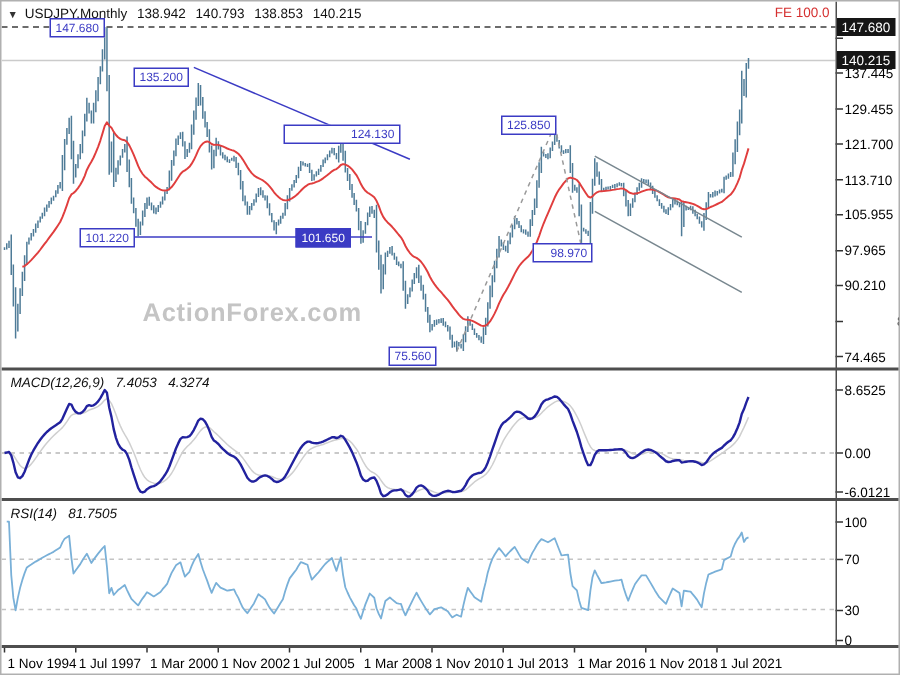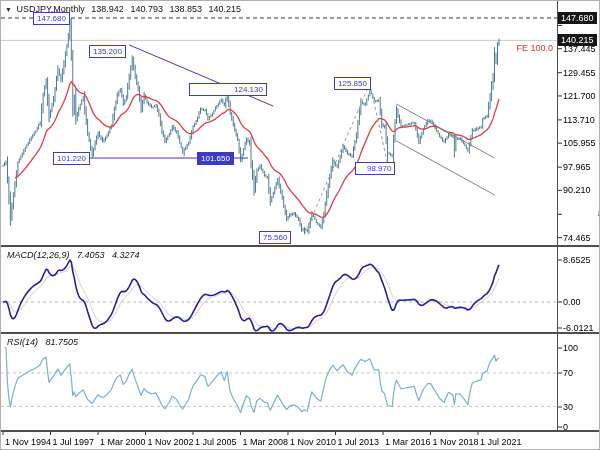--- a/index.html
+++ b/index.html
@@ -3,21 +3,21 @@
 <meta charset="utf-8">
 <style>
   html,body{margin:0;padding:0;background:#e8e8e8;}
   #root{position:relative;width:600px;height:450px;background:#ffffff;
         font-family:"Liberation Sans","DejaVu Sans",sans-serif;overflow:hidden;
         border:1px solid #b0b0b0;box-sizing:border-box;}
   #chart-svg{position:absolute;left:0;top:0;}
   #title{position:absolute;left:4px;top:3px;font-size:9px;color:#111;white-space:nowrap;z-index:5;}
   #title span{margin-right:4px;}
   #title .dd{font-size:7px;color:#333;margin-right:2px;}
-  #fe{position:absolute;left:492px;top:2px;width:60px;text-align:right;font-size:9px;color:#d53030;z-index:5;margin-top:40px;}
+  #fe{position:absolute;left:492px;top:2px;width:60px;text-align:right;font-size:9px;color:#d53030;z-index:5;}
   #watermark{position:absolute;left:94px;top:198px;font-size:17px;font-weight:bold;
              color:#c4c4c4;letter-spacing:0.5px;z-index:2;}
   #macd-label,#rsi-label{position:absolute;left:6px;font-size:9px;color:#111;white-space:nowrap;z-index:5;font-style:italic;}
   #macd-label{top:249px;} #rsi-label{top:336px;}
   #macd-label span,#rsi-label span{margin-right:5px;}
   .divider{position:absolute;left:0;width:600px;height:2px;background:#4e4e4e;z-index:4;}
   #vaxis{position:absolute;top:0;left:556px;width:1px;height:430px;background:#4e4e4e;z-index:4;}
   .axis-label{position:absolute;left:562px;font-size:9px;color:#000;line-height:10px;
               transform:translateY(-50%);white-space:nowrap;z-index:5;}
   .price-tag{position:absolute;left:557px;font-size:9px;color:#fff;background:#161616;
@@ -83,20 +83,21 @@
     <span class="dd">▼</span>
     <span>USDJPY,Monthly</span>
     <span>138.942</span>
     <span>140.793</span>
     <span>138.853</span>
     <span>140.215</span>
   </div>
 
   <div id="fe">FE 100.0</div>
 
+  <div id="watermark">ActionForex.com</div>
 
   <div id="macd-label">
     <span>MACD(12,26,9)</span>
     <span>7.4053</span>
     <span>4.3274</span>
   </div>
 
   <div id="rsi-label">
     <span>RSI(14)</span>
     <span>81.7505</span>

